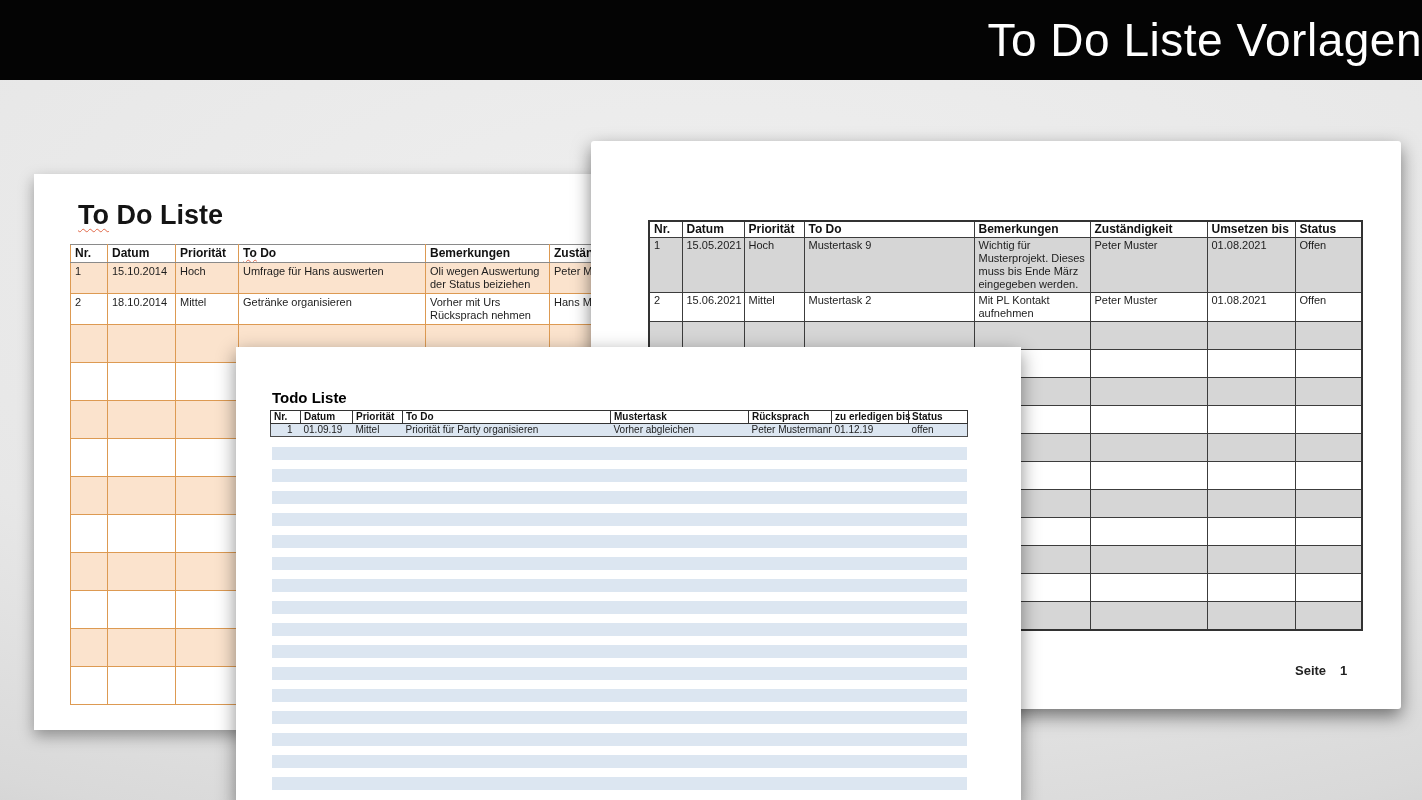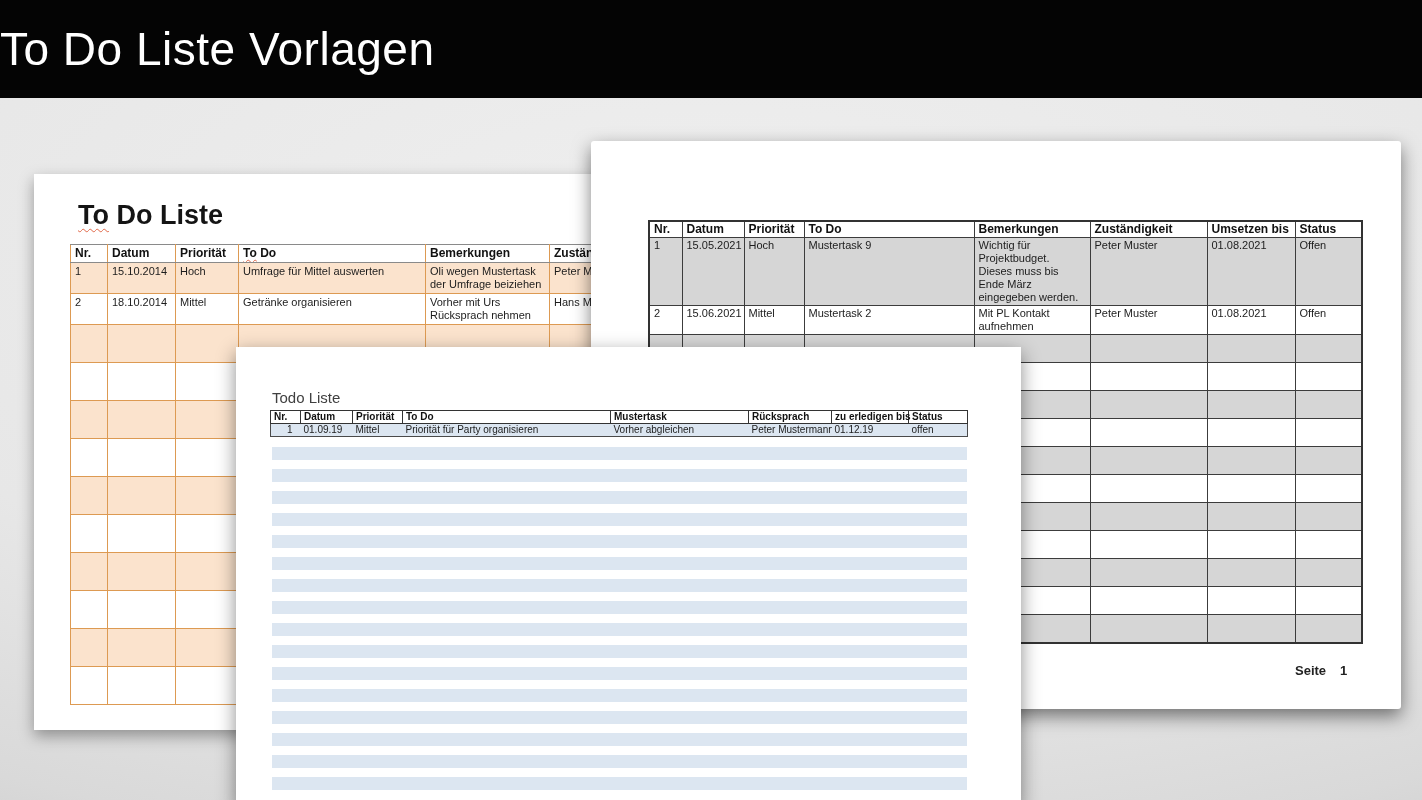--- a/index.html
+++ b/index.html
@@ -3,22 +3,22 @@
 <meta charset="utf-8">
 <style>
   html,body { margin:0; padding:0; }
   .stage {
     position:relative; width:1422px; height:800px; overflow:hidden;
     background: radial-gradient(120% 95% at 50% 32%, #efefef 0%, #e7e7e7 52%, #d9d9d9 80%, #c7c7c7 100%);
     font-family:"Liberation Sans", sans-serif; color:#1c1c1c;
   }
   
   .banner {
-    position:absolute; left:0; top:0; width:100%; height:98px; background:#040404;
-    display:flex; align-items:center; justify-content:flex-start;
+    position:absolute; left:0; top:0; width:100%; height:80px; background:#040404;
+    display:flex; align-items:center; justify-content:flex-end;
   }
   .banner-title { color:#ffffff; font-size:46px; font-weight:400; letter-spacing:0.5px; }
 
   
   .page { position:absolute; background:#ffffff; }
   .page-orange { left:34px; top:174px; width:580px; height:556px; z-index:1;
                  box-shadow:0 6px 14px rgba(0,0,0,0.35); }
   .page-gray   { left:591px; top:141px; width:810px; height:568px; z-index:2;
                  border-radius:3px; box-shadow:0 7px 18px rgba(0,0,0,0.5); }
   .page-blue   { left:236px; top:347px; width:785px; height:460px; z-index:3;
@@ -46,21 +46,21 @@
                 border-collapse:collapse; table-layout:fixed; font-size:11px; line-height:13px;
                 border:2px solid #323232; }
   .gray-table th, .gray-table td { border:1px solid #3c3c3c; padding:1px 4px; vertical-align:top; text-align:left; overflow:hidden; }
   .gray-table thead th { font-size:12px; font-weight:bold; height:12px; white-space:nowrap; background:#ffffff; color:#111; }
   .gray-table tr.shaded td { background:#d6d6d6; }
   .gray-table tbody.empties td { height:25px; }
   .gray-footer { position:absolute; left:704px; top:522px; font-size:13px; font-weight:bold; color:#222; }
   .gray-footer .pg { margin-left:14px; }
 
   
-  .blue-title { position:absolute; left:36px; top:42px; font-size:15px; font-weight:normal; color:#404040; }
+  .blue-title { position:absolute; left:36px; top:42px; font-size:15px; font-weight:bold; color:#000000; }
   .blue-table { position:absolute; left:34px; top:63px; width:697px;
                 border-collapse:collapse; table-layout:fixed; font-size:10px; line-height:12px;
                 border:1px solid #4a4a4a; }
   .blue-table thead th { border:1px solid #333; padding:0 3px; height:12px; font-size:10px; font-weight:bold;
                 text-align:left; white-space:nowrap; background:#ffffff; color:#111; }
   .blue-table td { padding:0 3px; background:#dce6f1; white-space:nowrap; overflow:hidden; }
   .blue-table td.num { text-align:right; padding-right:8px; }
   .blue-stripes { position:absolute; left:36px; top:100px; width:695px; }
   .stripe { height:13px; margin-bottom:9px; background:#dce6f1; }
 </style>
@@ -98,22 +98,22 @@
           </th>
           <th>Bemerkungen</th>
           <th>Zustän</th>
         </tr>
       </thead>
       <tbody>
         <tr class="shaded">
           <td>1</td>
           <td class="nowrap">15.10.2014</td>
           <td>Hoch</td>
-          <td>Umfrage für Mittel auswerten</td>
-          <td>Oli wegen Mustertask der Umfrage beiziehen</td>
+          <td>Umfrage für Hans auswerten</td>
+          <td>Oli wegen Auswertung der Status beiziehen</td>
           <td class="nowrap">Peter Mu</td>
         </tr>
         <tr>
           <td>2</td>
           <td class="nowrap">18.10.2014</td>
           <td>Mittel</td>
           <td>Getränke organisieren</td>
           <td>Vorher mit Urs Rücksprach nehmen</td>
           <td class="nowrap">Hans Mu</td>
         </tr>
@@ -226,21 +226,21 @@
           <th>Umsetzen bis</th>
           <th>Status</th>
         </tr>
       </thead>
       <tbody>
         <tr class="shaded">
           <td>1</td>
           <td>15.05.2021</td>
           <td>Hoch</td>
           <td>Mustertask 9</td>
-          <td>Wichtig für Projektbudget. Dieses muss bis Ende März eingegeben werden.</td>
+          <td>Wichtig für Musterprojekt. Dieses muss bis Ende März eingegeben werden.</td>
           <td>Peter Muster</td>
           <td>01.08.2021</td>
           <td>Offen</td>
         </tr>
         <tr>
           <td>2</td>
           <td>15.06.2021</td>
           <td>Mittel</td>
           <td>Mustertask 2</td>
           <td>Mit PL Kontakt aufnehmen</td>

